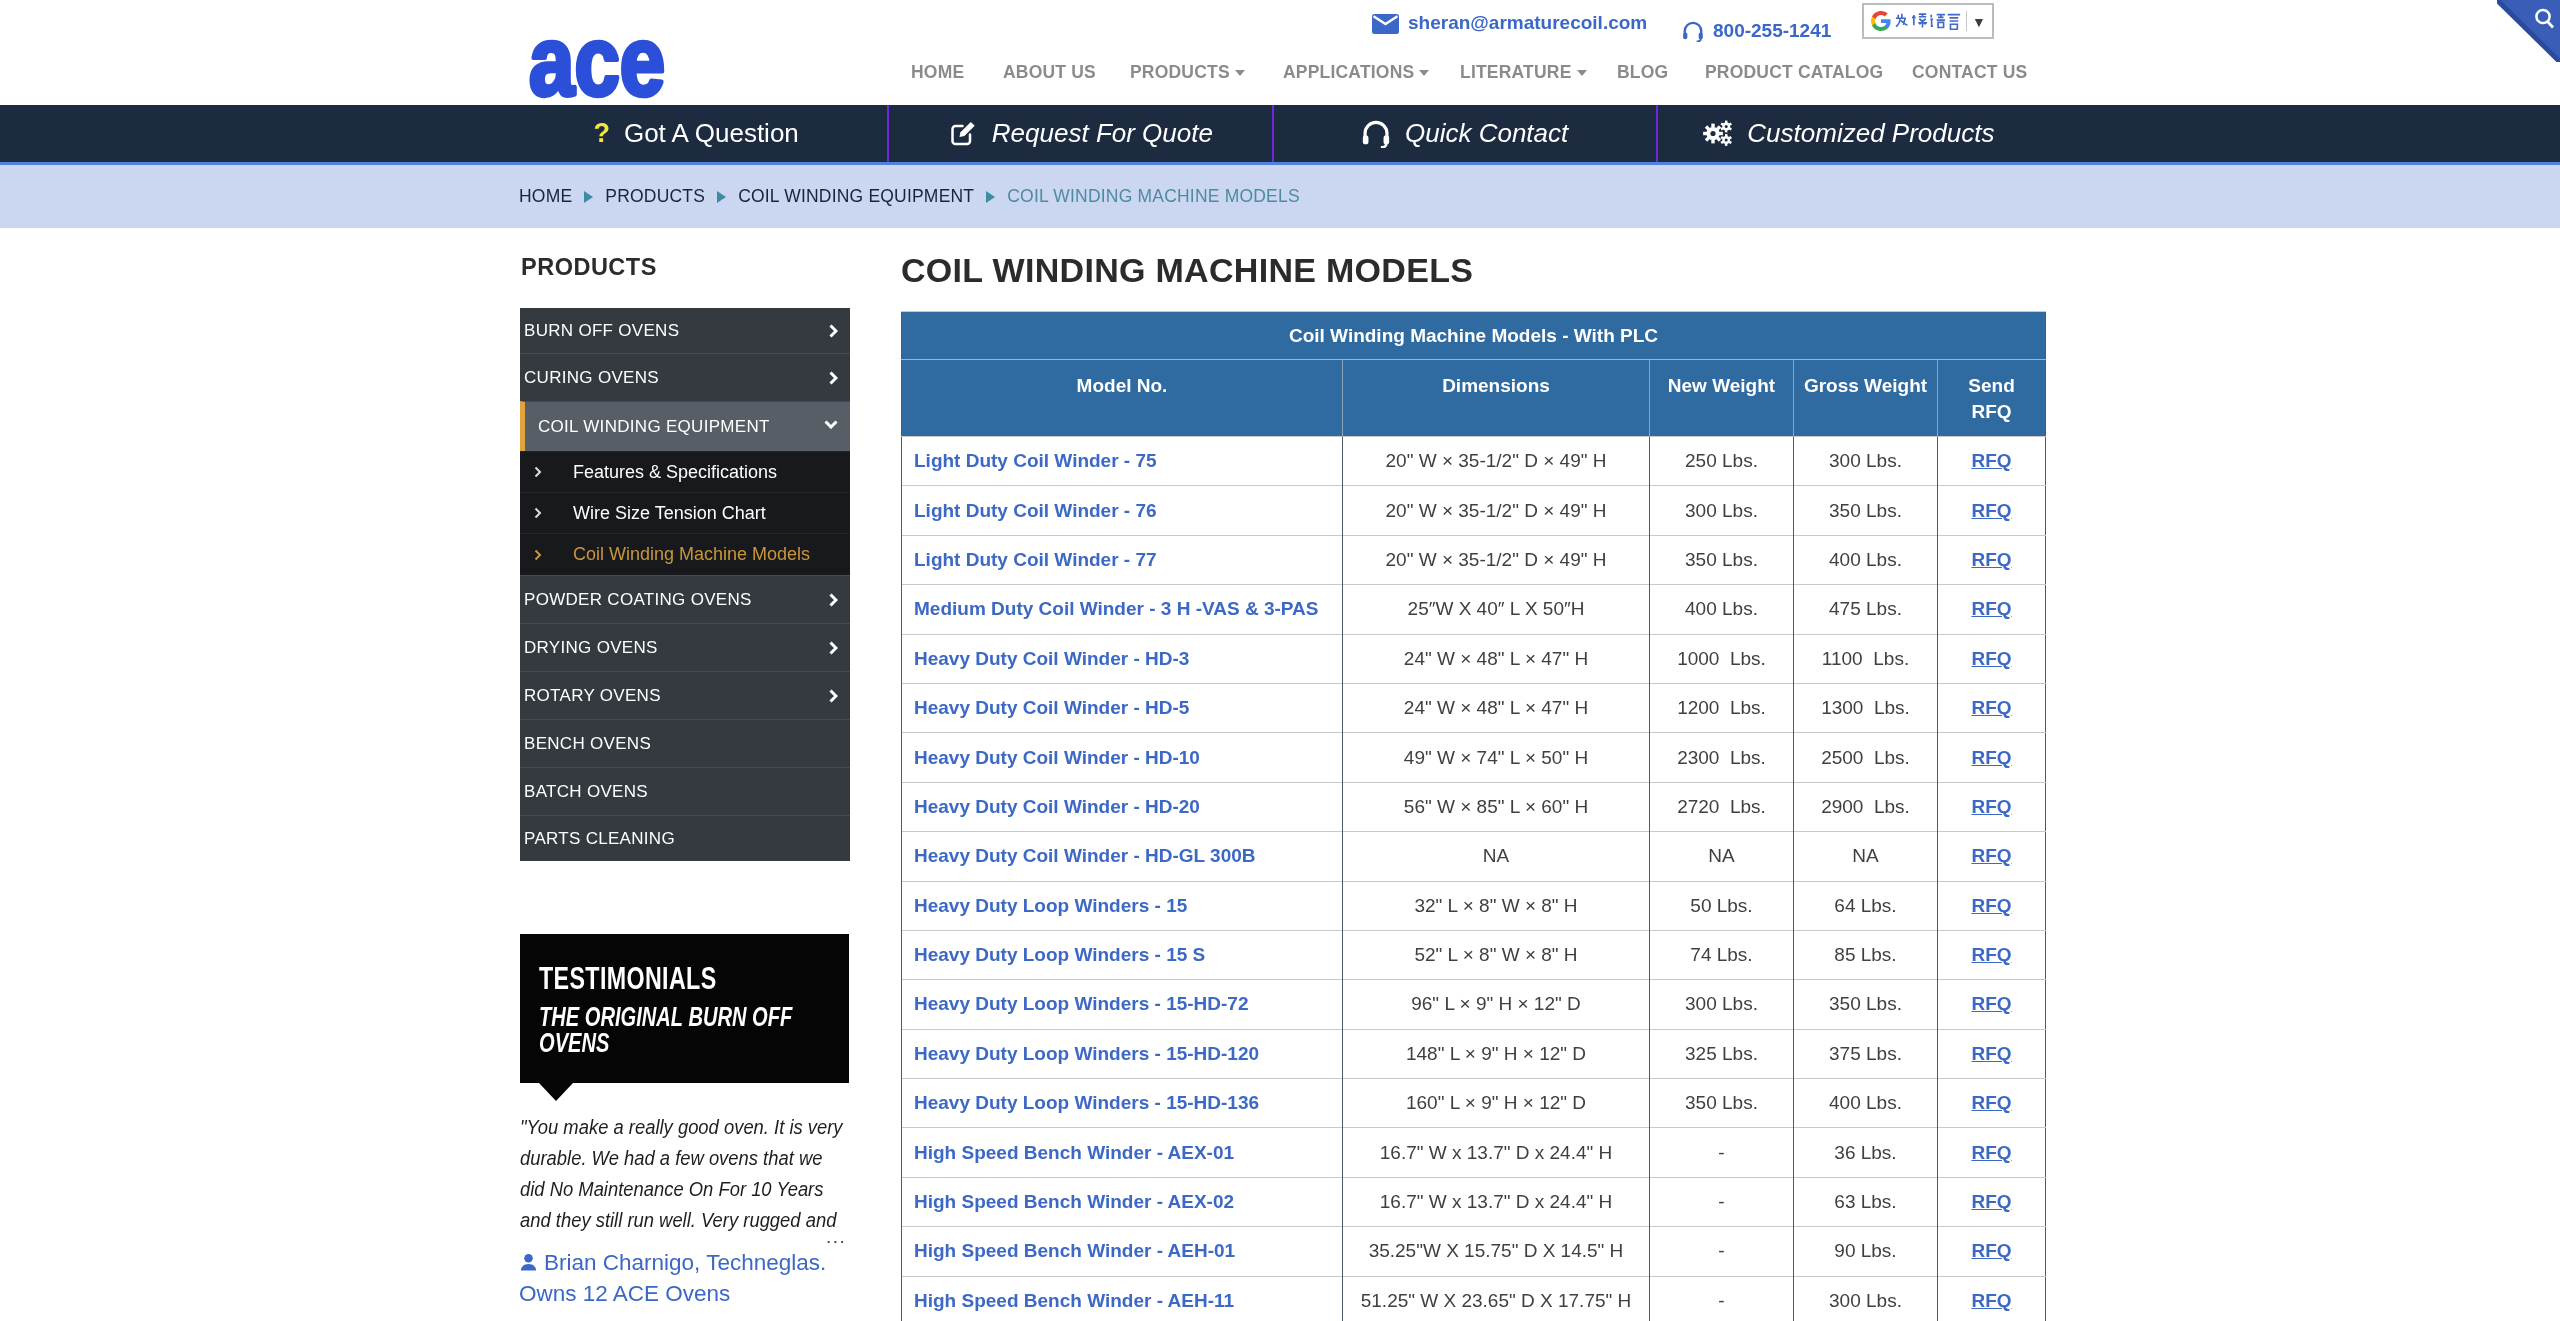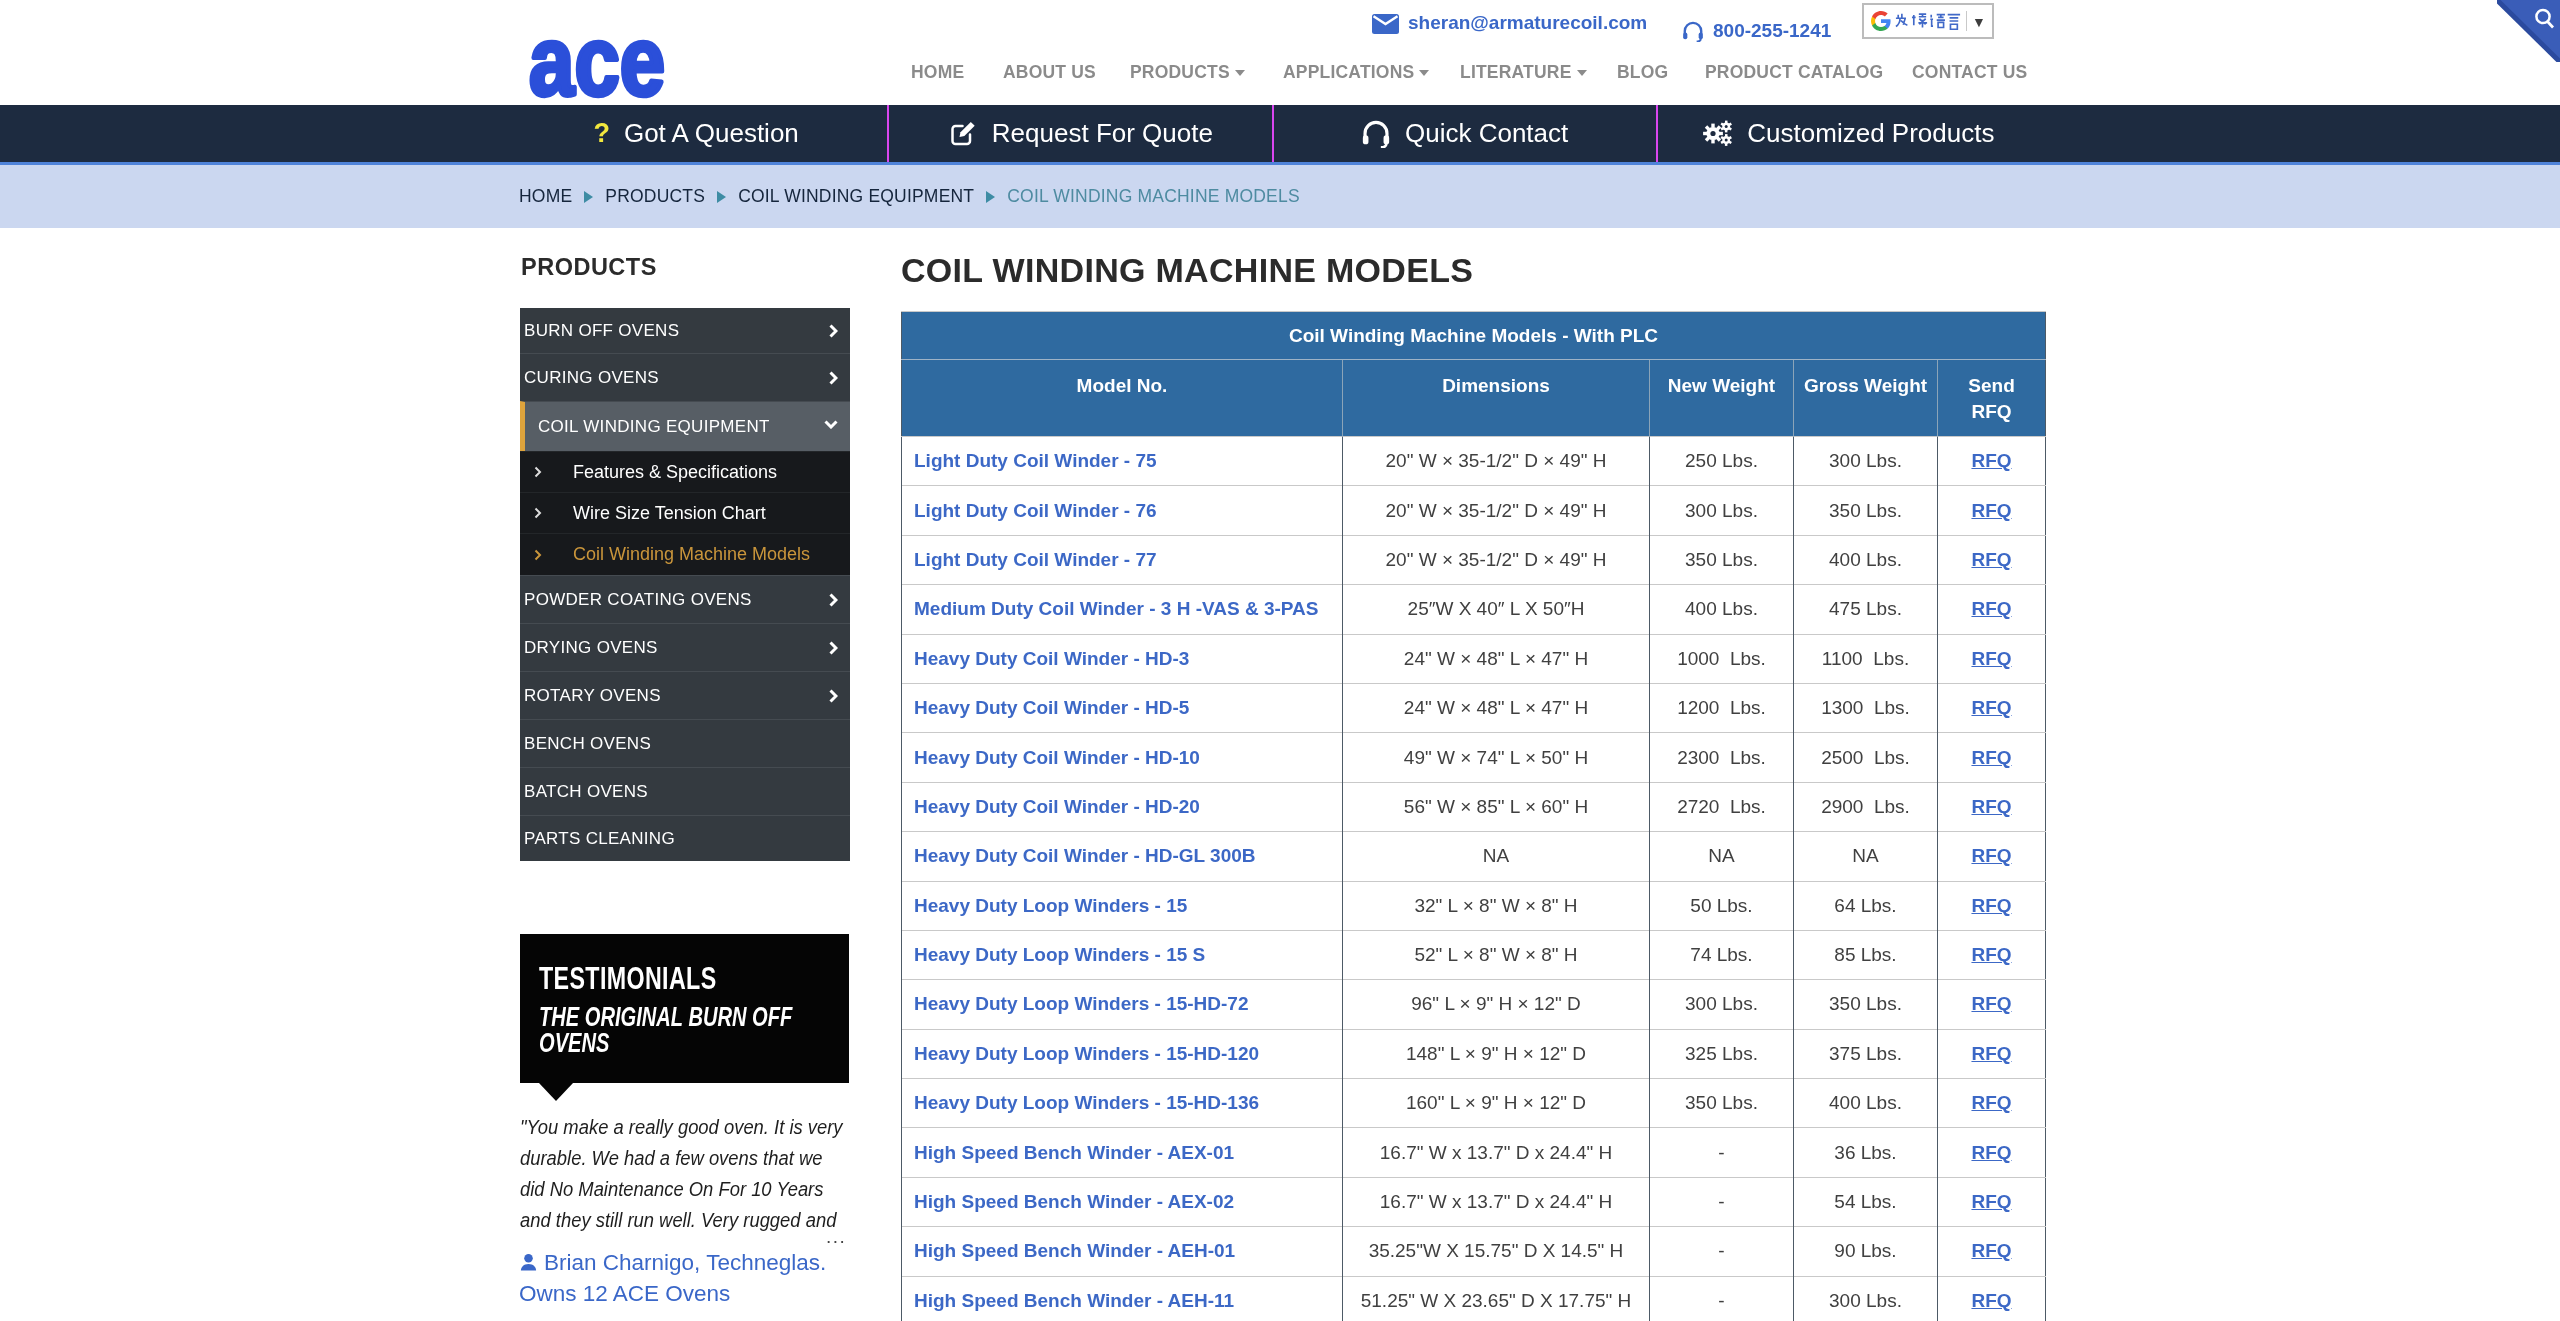--- a/index.html
+++ b/index.html
@@ -25,21 +25,21 @@
 
 
 #ribbon { position:absolute; right:0; top:0; }
 
 
 #darkbar { position:absolute; left:0; top:105px; width:2560px; height:60px;
   background:#1d2b40; border-bottom:3px solid #4f83d9; }
 #darkbtns { position:absolute; left:505px; top:105px; width:1535px; height:57px; display:flex; }
 .dbtn { flex:1; display:flex; align-items:center; justify-content:center; gap:14px;
   color:#fff; font-size:26px; white-space:nowrap; }
-.dbtn + .dbtn { border-left:2px solid #d946ef; }
+.dbtn + .dbtn { border-left:2px solid #6d28d9;font-style:italic; }
 .qmark { color:#f2e73e; font-weight:bold; font-size:27px; }
 
 
 #crumbbar { position:absolute; left:0; top:165px; width:2560px; height:63px; background:#cbd7f0; }
 #crumbs { position:absolute; left:519px; top:165px; height:63px; display:flex; align-items:center;
   font-size:17.5px; letter-spacing:0.2px; color:#15253c; white-space:nowrap; }
 #crumbs .sep { width:0; height:0; border-top:6.5px solid transparent; border-bottom:6.5px solid transparent;
   border-left:9px solid #3e8ca4; margin:0 12px; }
 #crumbs .last { color:#4e8ba1; }
 
@@ -380,21 +380,21 @@
         <td><a class="m">High Speed Bench Winder - AEX-01</a></td>
         <td>16.7" W x 13.7" D x 24.4" H</td>
         <td>-</td>
         <td>36 Lbs.</td>
         <td><a class="r">RFQ</a></td>
       </tr>
   <tr class="d">
         <td><a class="m">High Speed Bench Winder - AEX-02</a></td>
         <td>16.7" W x 13.7" D x 24.4" H</td>
         <td>-</td>
-        <td>54 Lbs.</td>
+        <td>63 Lbs.</td>
         <td><a class="r">RFQ</a></td>
       </tr>
   <tr class="d">
         <td><a class="m">High Speed Bench Winder - AEH-01</a></td>
         <td>35.25"W X 15.75" D X 14.5" H</td>
         <td>-</td>
         <td>90 Lbs.</td>
         <td><a class="r">RFQ</a></td>
       </tr>
   <tr class="d">

